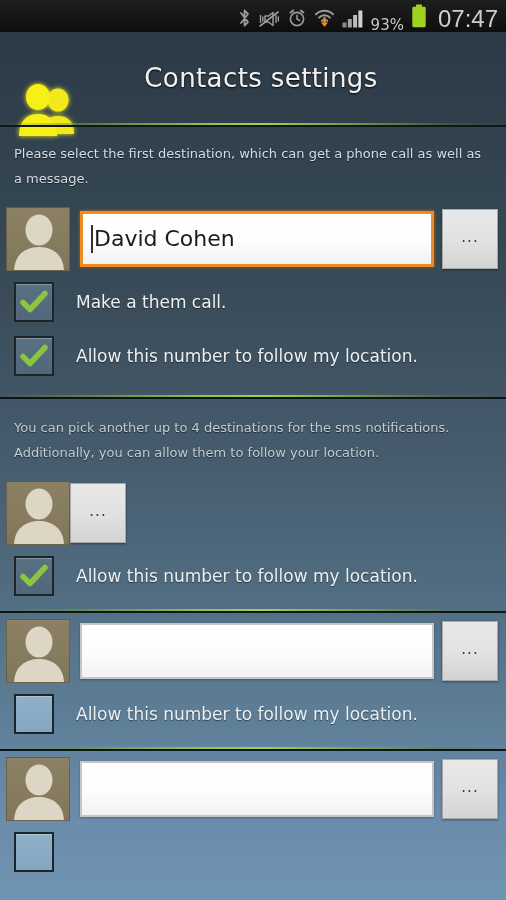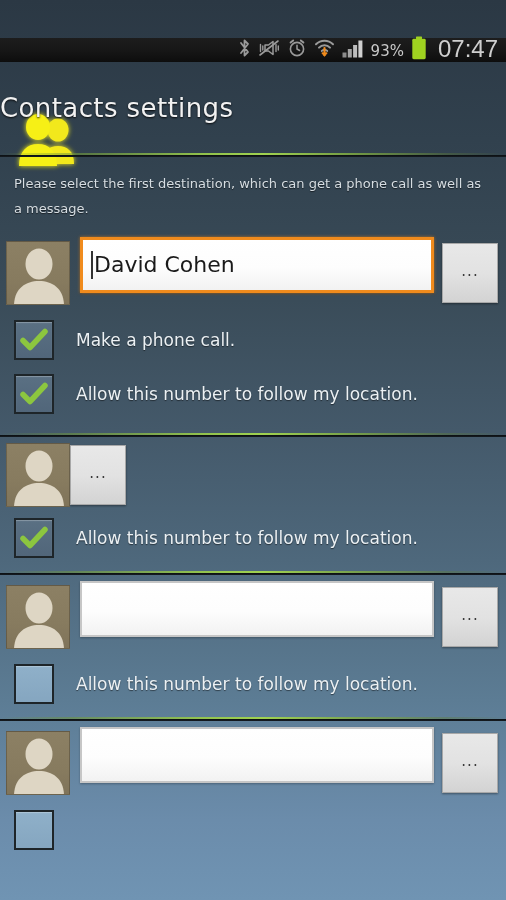--- a/index.html
+++ b/index.html
@@ -11,24 +11,24 @@
   #app {
     position:relative; width:506px; height:900px; overflow:hidden;
     background:linear-gradient(to bottom,
        #2b3844 0px, #31414e 140px, #3a4c59 300px,
        #44596a 430px, #4e687c 560px, #5c7c94 700px,
        #6b8cab 820px, #7094b3 900px);
   }
 
   
   #statusbar {
-    position:relative; height:24px; width:100%;
+    position:relative; height:32px; width:100%;
     background:linear-gradient(to bottom,#1d1d1d 0%,#161616 55%,#0d0d0d 100%);
-    display:flex; align-items:center; justify-content:flex-end;
-    padding-right:8px; gap:7px;margin-top:38px;
+    display:flex; align-items:flex-end; justify-content:flex-end;
+    padding-right:8px; gap:7px;
   }
   #statusbar .ic { display:block; }
   .sb-pct {
     color:#c9c9c9; font-size:15px; letter-spacing:0px;
     font-family:"DejaVu Sans", sans-serif; line-height:1;
     position:relative; top:1px;
   }
   .sb-clock {
     color:#cfcfcf; font-size:24px; font-family:"Liberation Sans", sans-serif;
     line-height:1; letter-spacing:0px; margin-left:4px; position:relative; top:-1px;
@@ -39,24 +39,24 @@
     position:relative; height:91px; width:100%;
     background:
       radial-gradient(ellipse 330px 90px at 72% 50%, rgba(10,12,14,.92) 0%, rgba(18,22,26,.55) 55%, rgba(30,38,46,0) 100%),
       linear-gradient(to bottom,#35424c 0%,#2c3views 0%,#2c3a45 28%,#253039 70%,#1e262d 100%);
     display:flex; align-items:center;
   }
   #header-icon {
     position:absolute; left:14px; top:48px; width:72px; height:64px;
   }
   #header-title {
-    position:absolute; left:0; right:0; 
+    position:absolute; left:0; right:0; text-align:center;
     color:#f2f2f2; font-size:26px; line-height:1;
     font-family:"DejaVu Sans", sans-serif; font-weight:400;
-    letter-spacing:.4px; text-shadow:0 1px 2px rgba(0,0,0,.85);
+    letter-spacing:.4px; text-shadow:0 1px 2px rgba(0,0,0,.85);padding-left:16px;
   }
 
   
   .divider { position:relative; width:100%; height:4px; }
   .divider .glow {
     position:absolute; left:0; right:0; top:0px; height:2px;
     background:linear-gradient(to right,
       rgba(90,120,60,0) 0%, rgba(110,150,60,.55) 14%,
       rgba(150,200,75,.95) 40%, rgba(160,210,80,1) 52%,
       rgba(130,175,65,.8) 70%, rgba(95,125,55,.4) 88%, rgba(80,105,50,0) 100%);
@@ -80,21 +80,21 @@
     display:flex; align-items:center; padding:6px 8px 4px 6px; gap:0;
   }
   .avatar {
     width:64px; height:64px; flex:0 0 64px; position:relative;
     background:linear-gradient(to bottom,#8c8064 0%,#877b5f 60%,#80745a 100%);
     border:1px solid rgba(0,0,0,.22);
     overflow:hidden;
   }
   .avatar svg { display:block; }
   .txtfield {
-    flex:1 1 auto; height:56px; margin:0 8px 16px 10px;
+    flex:1 1 auto; height:56px; margin:0 8px 0 10px;
     background:linear-gradient(to bottom,#ffffff 0%,#fdfdfd 55%,#f2f2f2 100%);
     border:2px solid #c6c6c6;
     display:flex; align-items:center; padding:0 6px 0 10px;
     box-shadow:0 1px 2px rgba(0,0,0,.28);
   }
   .txtfield.focused {
     border:3px solid #f08b1d;
     box-shadow:0 0 3px rgba(240,139,29,.7), 0 1px 2px rgba(0,0,0,.3);
     padding-left:8px;
   }
@@ -240,39 +240,40 @@
     </div>
     <div class="dots-btn">...</div>
   </div>
 
   <div class="check-row">
     <div class="cbox on">
       <svg width="28" height="24" viewBox="0 0 28 24">
         <path d="M3 12.5 L10 19.5 L25 3.5" fill="none" stroke="#8cc63f" stroke-width="5.5" stroke-linecap="round" stroke-linejoin="round"></path>
       </svg>
     </div>
-    <span class="check-label">Make a phone call.</span>
+    <span class="check-label">Make a them call.</span>
   </div>
 
   <div class="check-row">
     <div class="cbox on">
       <svg width="28" height="24" viewBox="0 0 28 24">
         <path d="M3 12.5 L10 19.5 L25 3.5" fill="none" stroke="#8cc63f" stroke-width="5.5" stroke-linecap="round" stroke-linejoin="round"></path>
       </svg>
     </div>
     <span class="check-label">Allow this number to follow my location.</span>
   </div>
 
   <div class="spacer-md"></div>
 
   <div class="divider">
     <div class="glow"></div>
       <div class="dark"></div>
   </div>
 
+  <div class="info-text second">You can pick another up to 4 destinations for the sms notifications. Additionally, you can allow them to follow your location.</div>
 
   <div class="contact-row">
     <div class="avatar">
       <svg width="64" height="64" viewBox="0 0 64 64">
         <ellipse cx="32" cy="22" rx="13.5" ry="15.5" fill="#ded6c4"></ellipse>
         <path d="M7 64 C7 47 18 39 32 39 C46 39 57 47 57 64 Z" fill="#ded6c4"></path>
       </svg>
     </div>
     <div class="dots-btn">...</div>
   </div>

